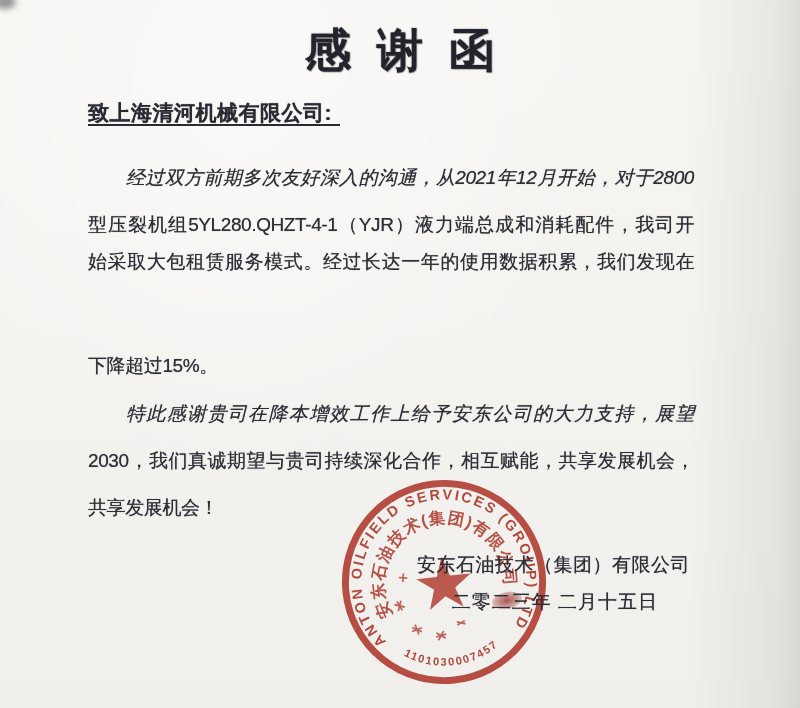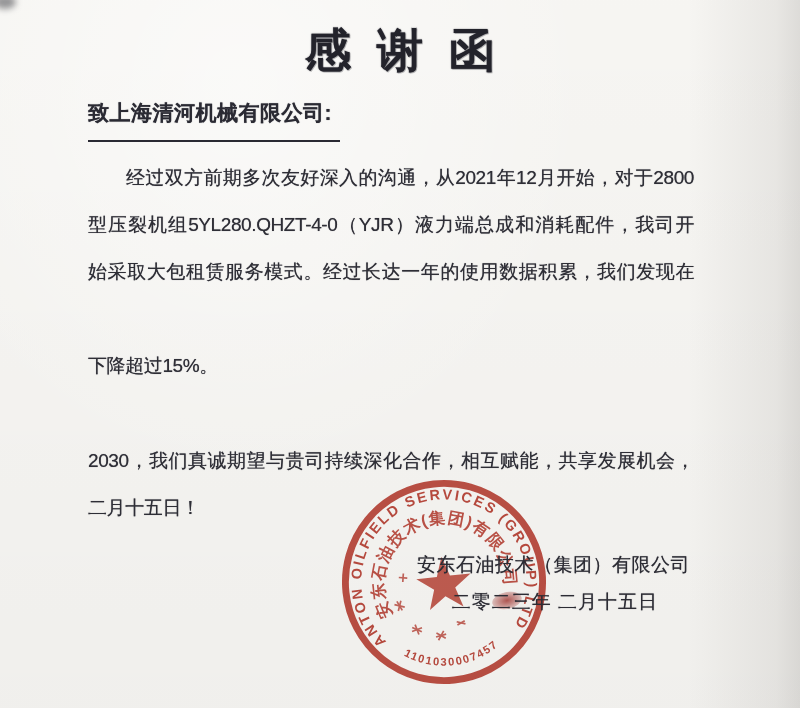--- a/index.html
+++ b/index.html
@@ -25,28 +25,28 @@
     position:absolute;left:0;top:20px;width:800px;text-align:center;
     font-family:"DejaVu Serif","Liberation Serif",serif;
     font-size:46px;font-weight:900;letter-spacing:26px;text-indent:26px;
     color:#23232b;text-shadow:0 0 1.2px rgba(30,30,40,.9), 1px 1px 0 rgba(30,30,40,.25);
   }
   .salutation{
     position:absolute;left:88px;top:99px;
     font-size:21px;font-weight:bold;letter-spacing:.5px;
     color:#2a2a33;text-shadow:0 0 .8px rgba(40,40,50,.8);
   }
-  .salutation .u{border-bottom:2.5px solid #2a2a33;padding-right:8px;padding-bottom:16px;}
+  .salutation .u{border-bottom:2.5px solid #2a2a33;padding-right:8px;padding-bottom:0;}
   .bodyline{
     position:absolute;left:88px;width:606px;height:30px;
     font-size:19px;letter-spacing:-0.4px;white-space:nowrap;
     color:#2e2e36;text-shadow:0 0 .7px rgba(45,45,55,.75);
   }
   .j{white-space:normal;text-align:justify;text-align-last:justify;}
-  .ind{text-indent:2em;}
+  .ind{text-indent:2em;font-style:italic;}
   .sig-company{
     position:absolute;right:110px;top:552px;
     font-size:19px;font-weight:500;letter-spacing:.5px;
     color:#2c2c34;text-shadow:0 0 .7px rgba(45,45,55,.75);text-align:center;
   }
   .sig-date{
     position:absolute;right:142px;top:589px;
     font-size:19px;letter-spacing:1px;
     color:#2c2c34;text-shadow:0 0 .7px rgba(45,45,55,.75);
   }
@@ -68,26 +68,27 @@
 
   <div class="corner-smudge"></div>
 
   <div class="title">感谢函</div>
 
   <div class="salutation">
     <span class="u">致上海清河机械有限公司:</span>
   </div>
 
   <div class="bodyline j ind" style="top:165px">经过双方前期多次友好深入的沟通，从2021年12月开始，对于2800</div>
-  <div class="bodyline j" style="top:212px">型压裂机组5YL280.QHZT-4-0（YJR）液力端总成和消耗配件，我司开</div>
-  <div class="bodyline j" style="top:259px">始采取大包租赁服务模式。经过长达一年的使用数据积累，我们发现在</div>
+  <div class="bodyline j" style="top:212px">型压裂机组5YL280.QHZT-4-1（YJR）液力端总成和消耗配件，我司开</div>
+  <div class="bodyline j" style="top:249px">始采取大包租赁服务模式。经过长达一年的使用数据积累，我们发现在</div>
   <div class="bodyline" style="top:353px">下降超过15%。</div>
 
+  <div class="bodyline j ind" style="top:401px">特此感谢贵司在降本增效工作上给予安东公司的大力支持，展望</div>
   <div class="bodyline j" style="top:448px">2030，我们真诚期望与贵司持续深化合作，相互赋能，共享发展机会，</div>
-  <div class="bodyline" style="top:495px">二月十五日！</div>
+  <div class="bodyline" style="top:495px">共享发展机会！</div>
 
   <div class="seal">
     <svg viewBox="0 0 200 200" width="212" height="212">
       <defs>
         <path id="arcTop" d="M 40.2,150.1 A 78 78 0 1 1 159.8,150.1" fill="none"></path>
         <path id="arcBottom" d="M 52,163 A 80 80 0 0 0 148,163" fill="none"></path>
         <path id="arcCn" d="M 48.5,126 A 57 57 0 1 1 151.5,126" fill="none"></path>
       </defs>
 
       <circle cx="100" cy="100" r="93" fill="none" stroke="#b8382c" stroke-width="6.5" opacity=".92"></circle>

